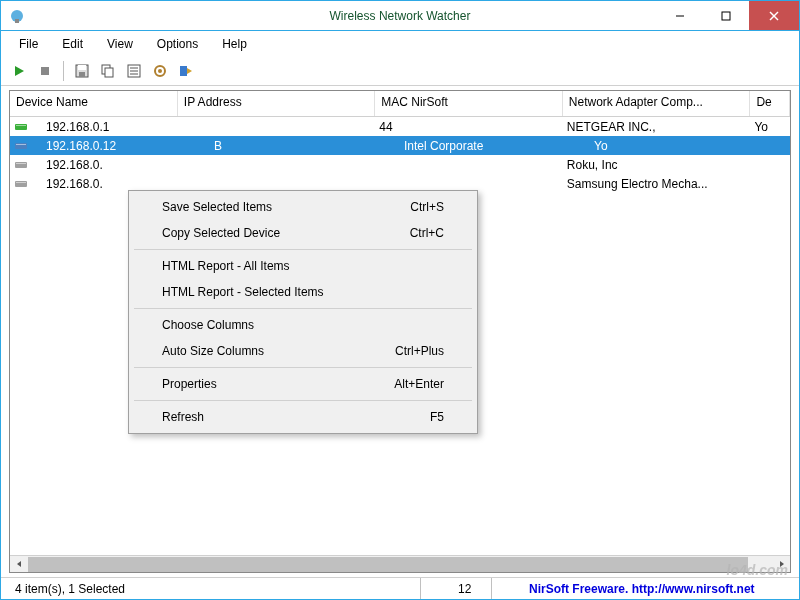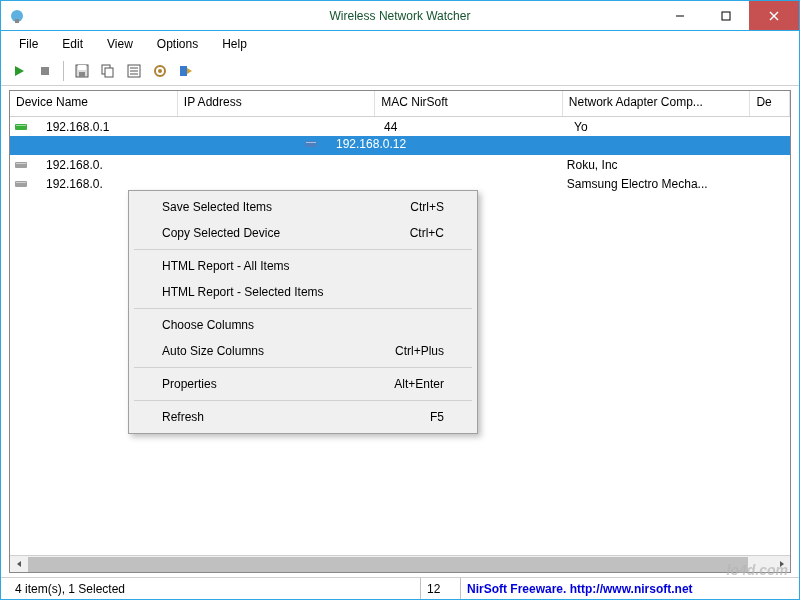--- a/index.html
+++ b/index.html
@@ -120,21 +120,20 @@
 }
 .lv-row {
   display: flex;
   height: 19px;
   align-items: center;
   font-size: 12px;
 }
 .lv-row.selected {
   background: #2a8fd8;
   color: #fff;
-  flex-direction: column;
 }
 .lv-cell {
   padding: 8px 4px;
   white-space: nowrap;
   overflow: hidden;
   display: flex;
   align-items: center;
   gap: 18px;
 }
 .row-icon {
@@ -160,20 +159,21 @@
   background: #c0c0c0;
   margin: 1px;
 }
 .statusbar {
   height: 22px;
   display: flex;
   align-items: center;
   border-top: 1px solid #d0d0d0;
   font-size: 12px;
   padding: 0 8px;
+  gap: 31px;
 }
 .status-cell {
   padding: 0 6px;
   border-right: 1px solid #c0c0c0;
   height: 100%;
   display: flex;
   align-items: center;
 }
 .status-link {
   color: #0000dd;
@@ -315,31 +315,31 @@
         <div class="lv-row">
           <div class="lv-cell col-ip">
             <span class="row-icon"><svg viewBox="0 0 14 14">
                 <rect x="1" y="4" width="12" height="6" rx="1" fill="#3ab03a"></rect>
                 <rect x="2" y="5" width="10" height="1" fill="#fff" opacity="0.5"></rect>
               </svg></span>
             <span>192.168.0.1</span>
           </div>
           <div class="lv-cell col-device"></div>
           <div class="lv-cell col-mac">44</div>
+          <div class="lv-cell col-adapter">NETGEAR INC.,</div>
           <div class="lv-cell col-dev2">Yo</div>
         </div>
         <div class="lv-row selected">
           <div class="lv-cell col-ip">
             <span class="row-icon"><svg viewBox="0 0 14 14">
                 <rect x="1" y="4" width="12" height="6" rx="1" fill="#4a80c0"></rect>
                 <rect x="2" y="5" width="10" height="1" fill="#fff" opacity="0.5"></rect>
               </svg></span>
             <span>192.168.0.12</span>
           </div>
-          <div class="lv-cell col-device">Arbeitsplatz_VI</div>
           <div class="lv-cell col-mac">B</div>
           <div class="lv-cell col-adapter">Intel Corporate</div>
           <div class="lv-cell col-dev2">Yo</div>
         </div>
         <div class="lv-row">
           <div class="lv-cell col-ip">
             <span class="row-icon"><svg viewBox="0 0 14 14">
                 <rect x="1" y="4" width="12" height="6" rx="1" fill="#a0a0a0"></rect>
                 <rect x="2" y="5" width="10" height="1" fill="#fff" opacity="0.5"></rect>
               </svg></span>

